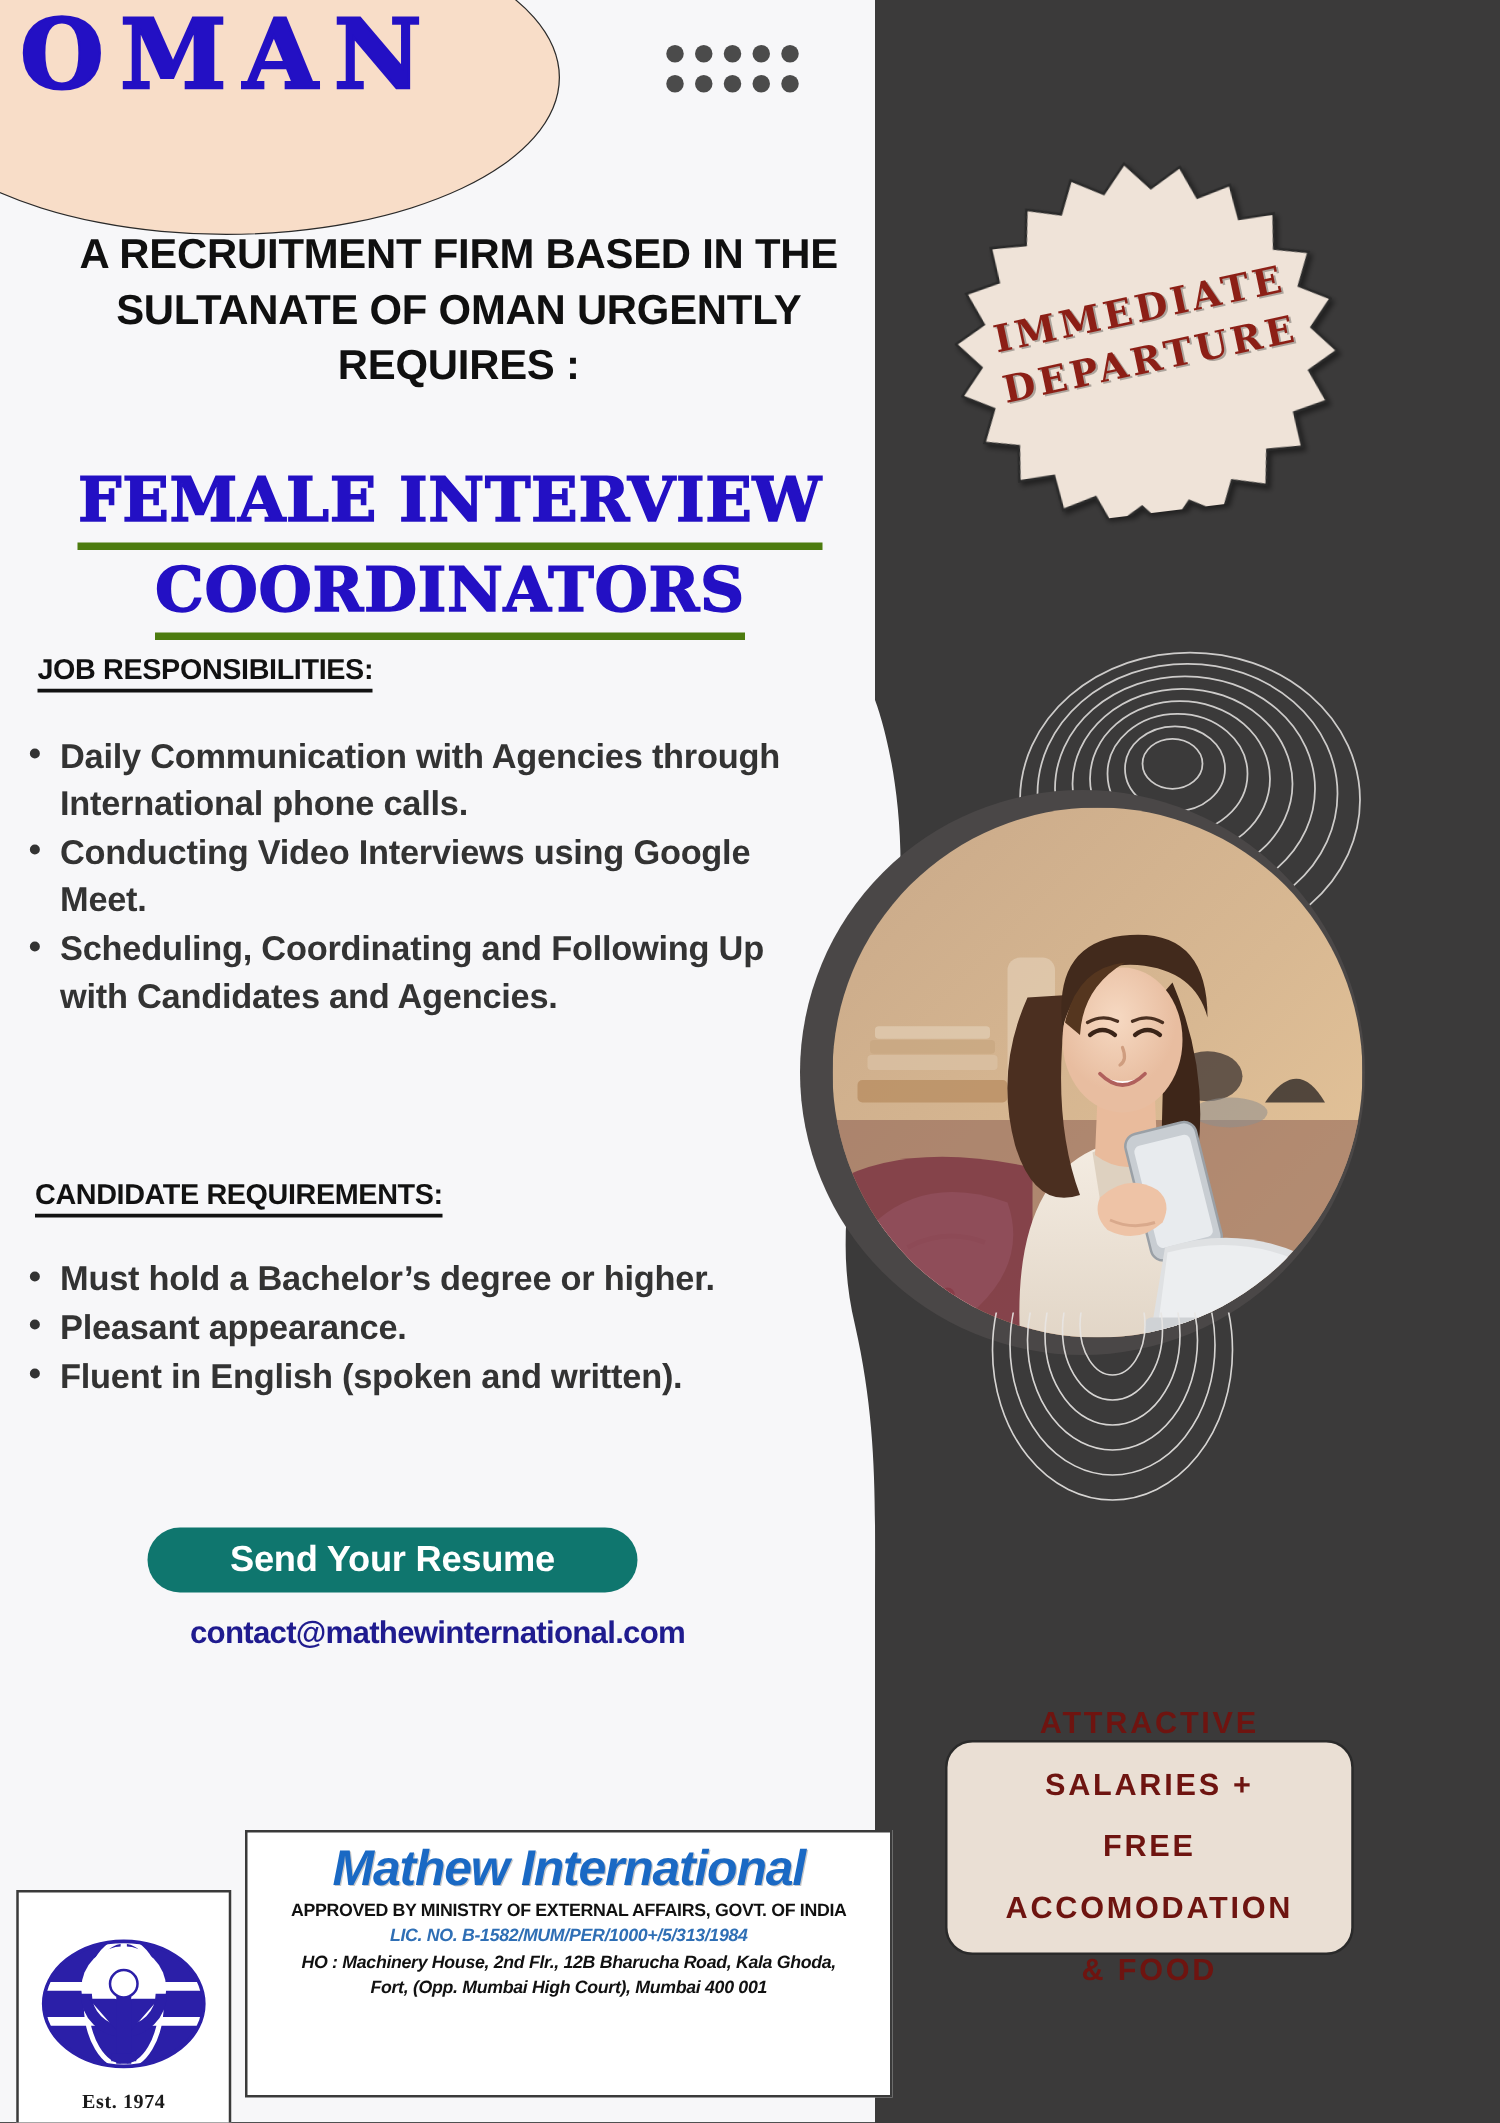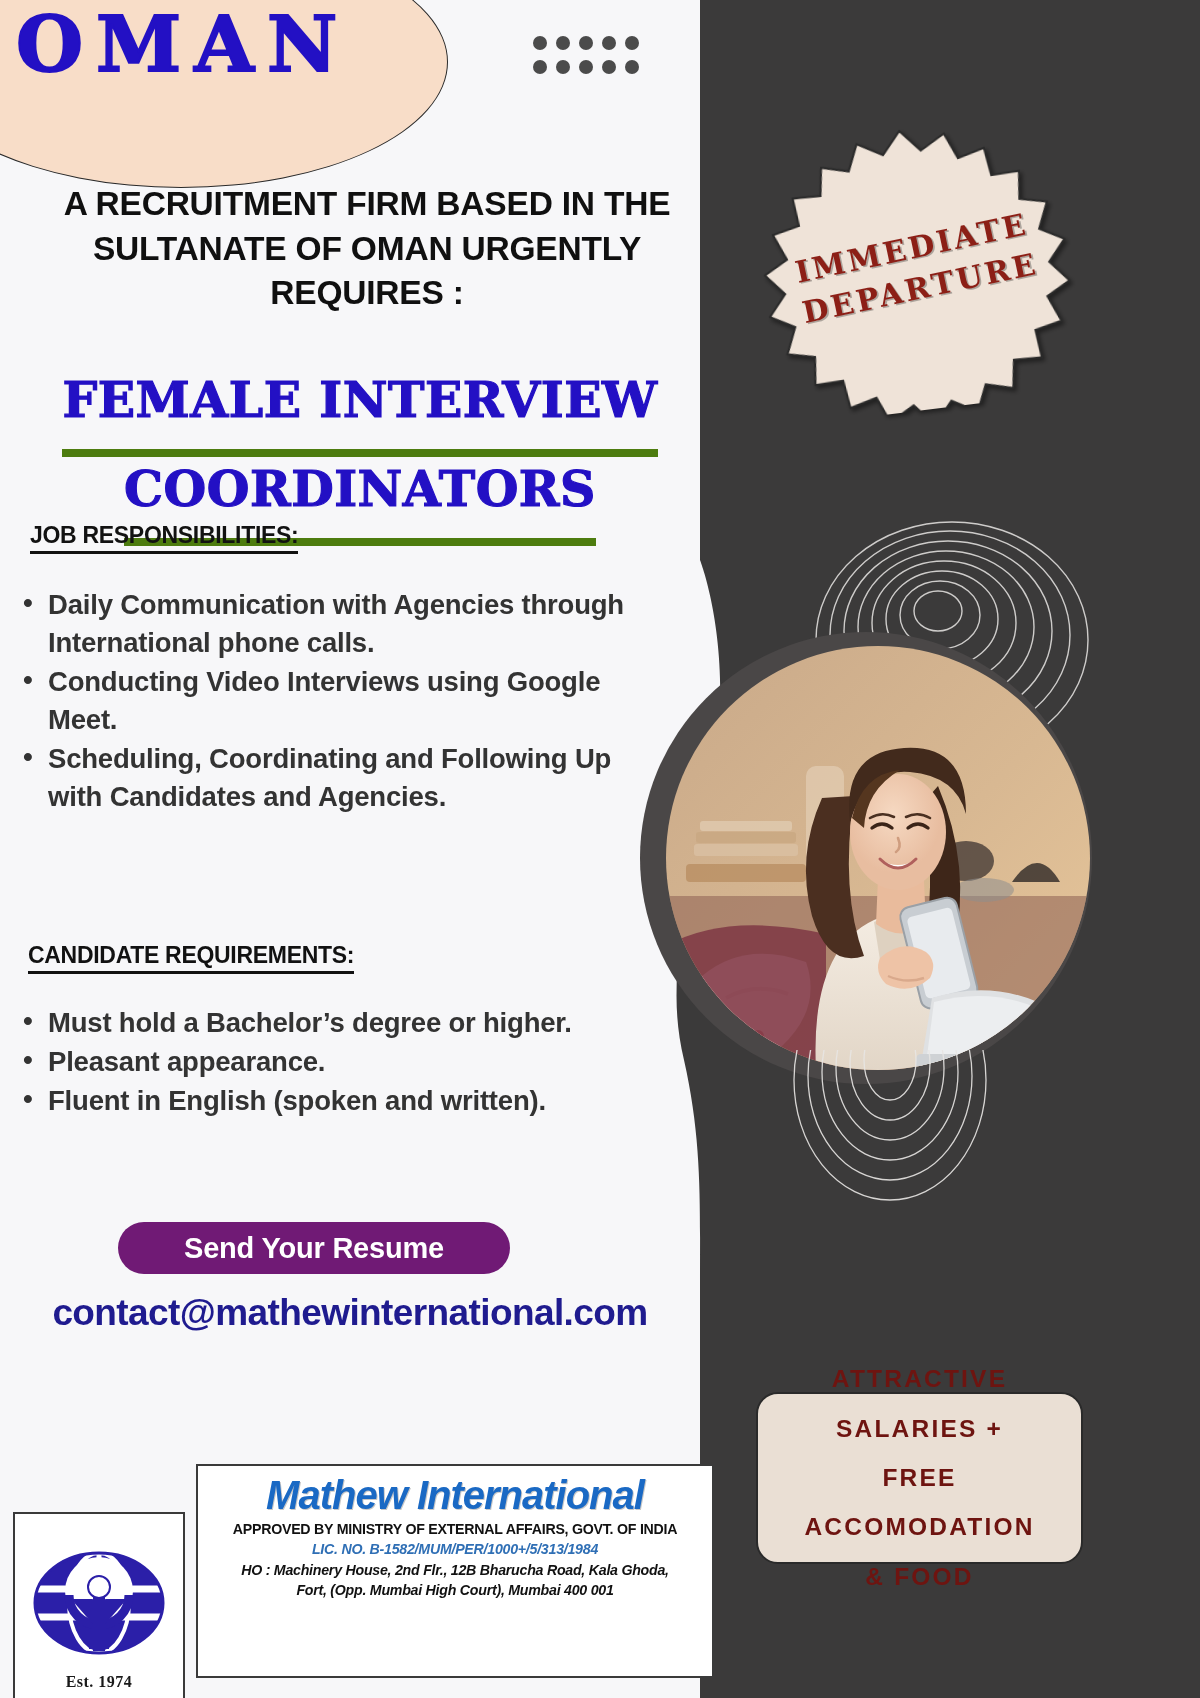--- a/index.html
+++ b/index.html
@@ -58,22 +58,22 @@
   
   .job-title {
     position:absolute; left:10px; top:368px; width:700px; z-index:6;
     text-align:center; color:#2310c4;
     font-family:"DejaVu Serif", serif;
     font-weight:700; font-size:49px; line-height:1.33;
     letter-spacing:0.5px;
   }
   .job-title span {
     display:inline-block;
-    border-bottom:8px solid #4d7c0f;
-    padding-bottom:16px;
+    border-bottom:6px solid #4d7c0f;
+    padding-bottom:1px;
     -webkit-text-stroke:1.2px #2310c4;
   }
 
   
   .sec-head {
     position:absolute; z-index:6; color:#121212;
     font-family:"Liberation Sans", sans-serif;
     font-weight:700; font-size:23px; letter-spacing:-0.3px;
   }
   .sec-head span { border-bottom:3px solid #121212; padding-bottom:2px; display:inline-block; }
@@ -92,33 +92,33 @@
   ul.blist li { position:relative; padding-left:30px; margin-bottom:1px; }
   ul.blist li::before {
     content:"\2022"; position:absolute; left:5px; top:-2px;
     font-size:28px; color:#333333;
   }
 
   
   .cta-btn {
     position:absolute; left:118px; top:1222px;
     width:392px; height:52px; z-index:6;
-    background:#701a75; border-radius:26px;
+    background:#0f766e; border-radius:26px;
     display:flex; align-items:center; justify-content:center;
     color:#ffffff; font-family:"Liberation Sans", sans-serif;
     font-weight:700; font-size:29px; letter-spacing:-0.2px;
     cursor:pointer;
   }
 
   
   .email {
     position:absolute; left:0px; top:1292px; width:700px; z-index:6;
     text-align:center; color:#1f1b8f;
     font-family:"Liberation Sans", sans-serif;
-    font-weight:700; font-size:37px; letter-spacing:-0.6px;
+    font-weight:700; font-size:25px; letter-spacing:-0.6px;
   }
 
   
   .logo-box {
     position:absolute; left:13px; top:1464px;
     width:172px; height:214px; z-index:6;
     background:#ffffff; border:2px solid #3a3a3a;
     display:flex; flex-direction:column; align-items:center; justify-content:center;margin-top:48px;
   }
   .logo-globe { width:140px; height:122px; display:block; }

